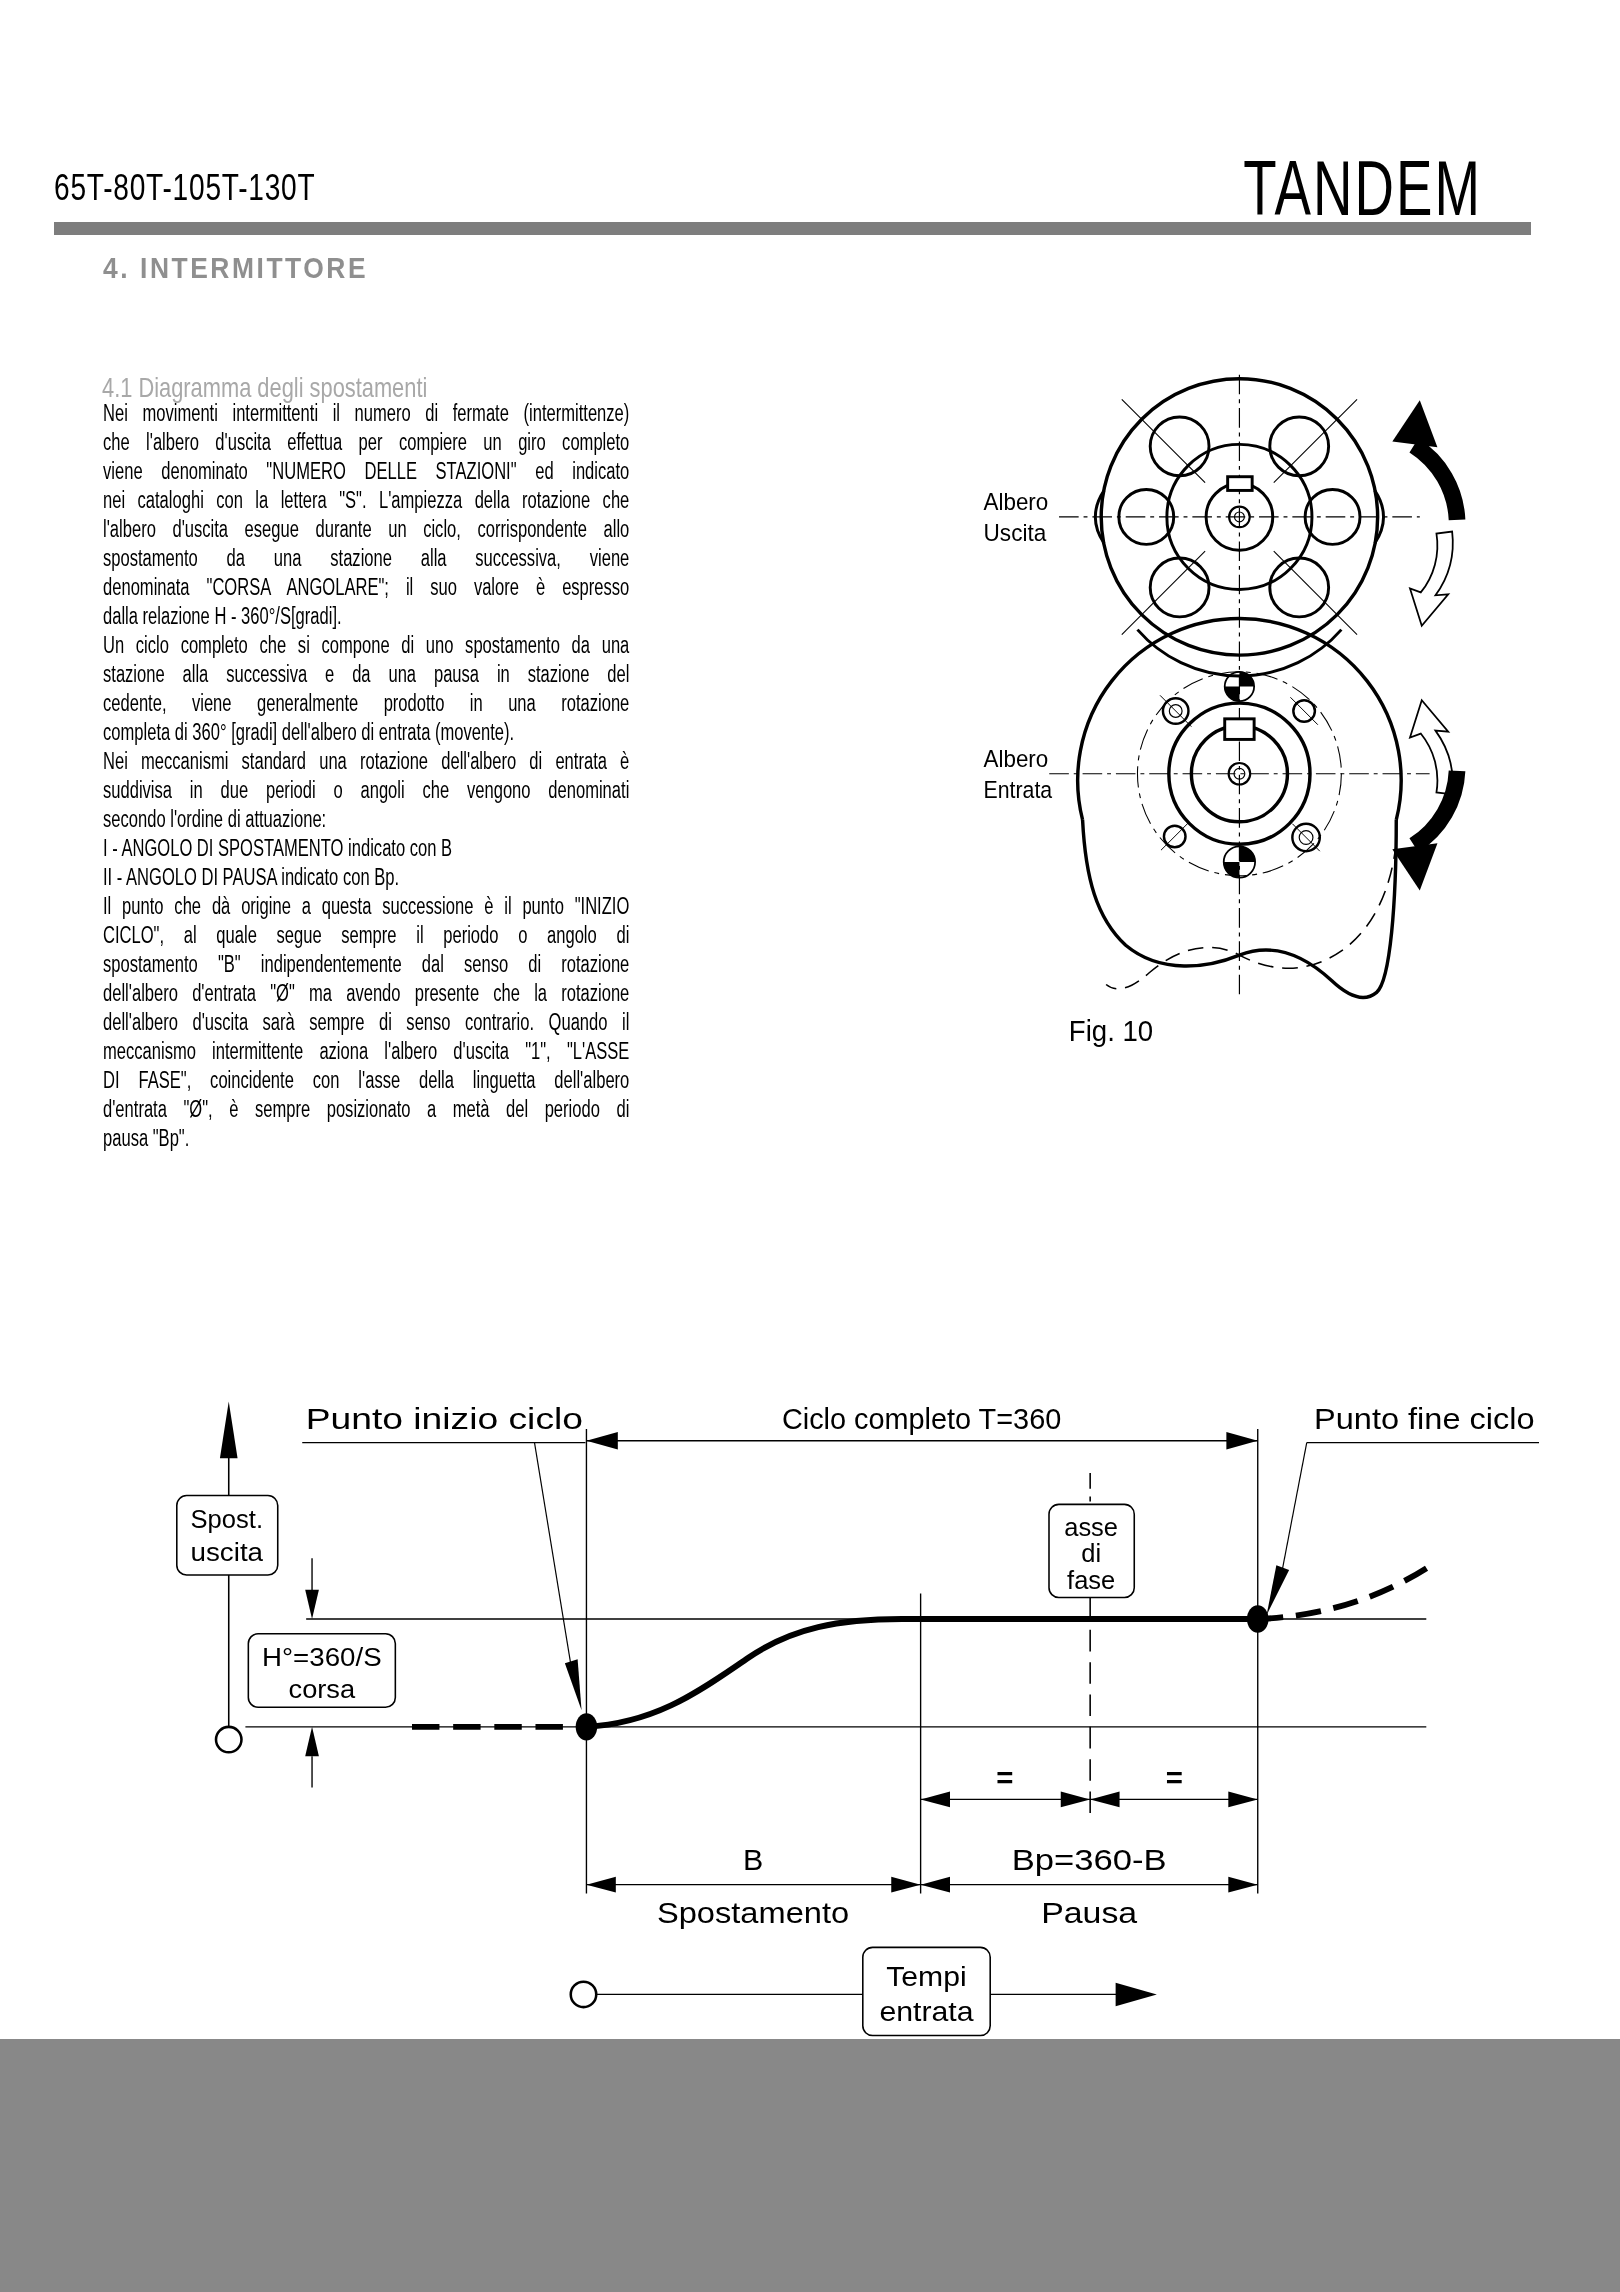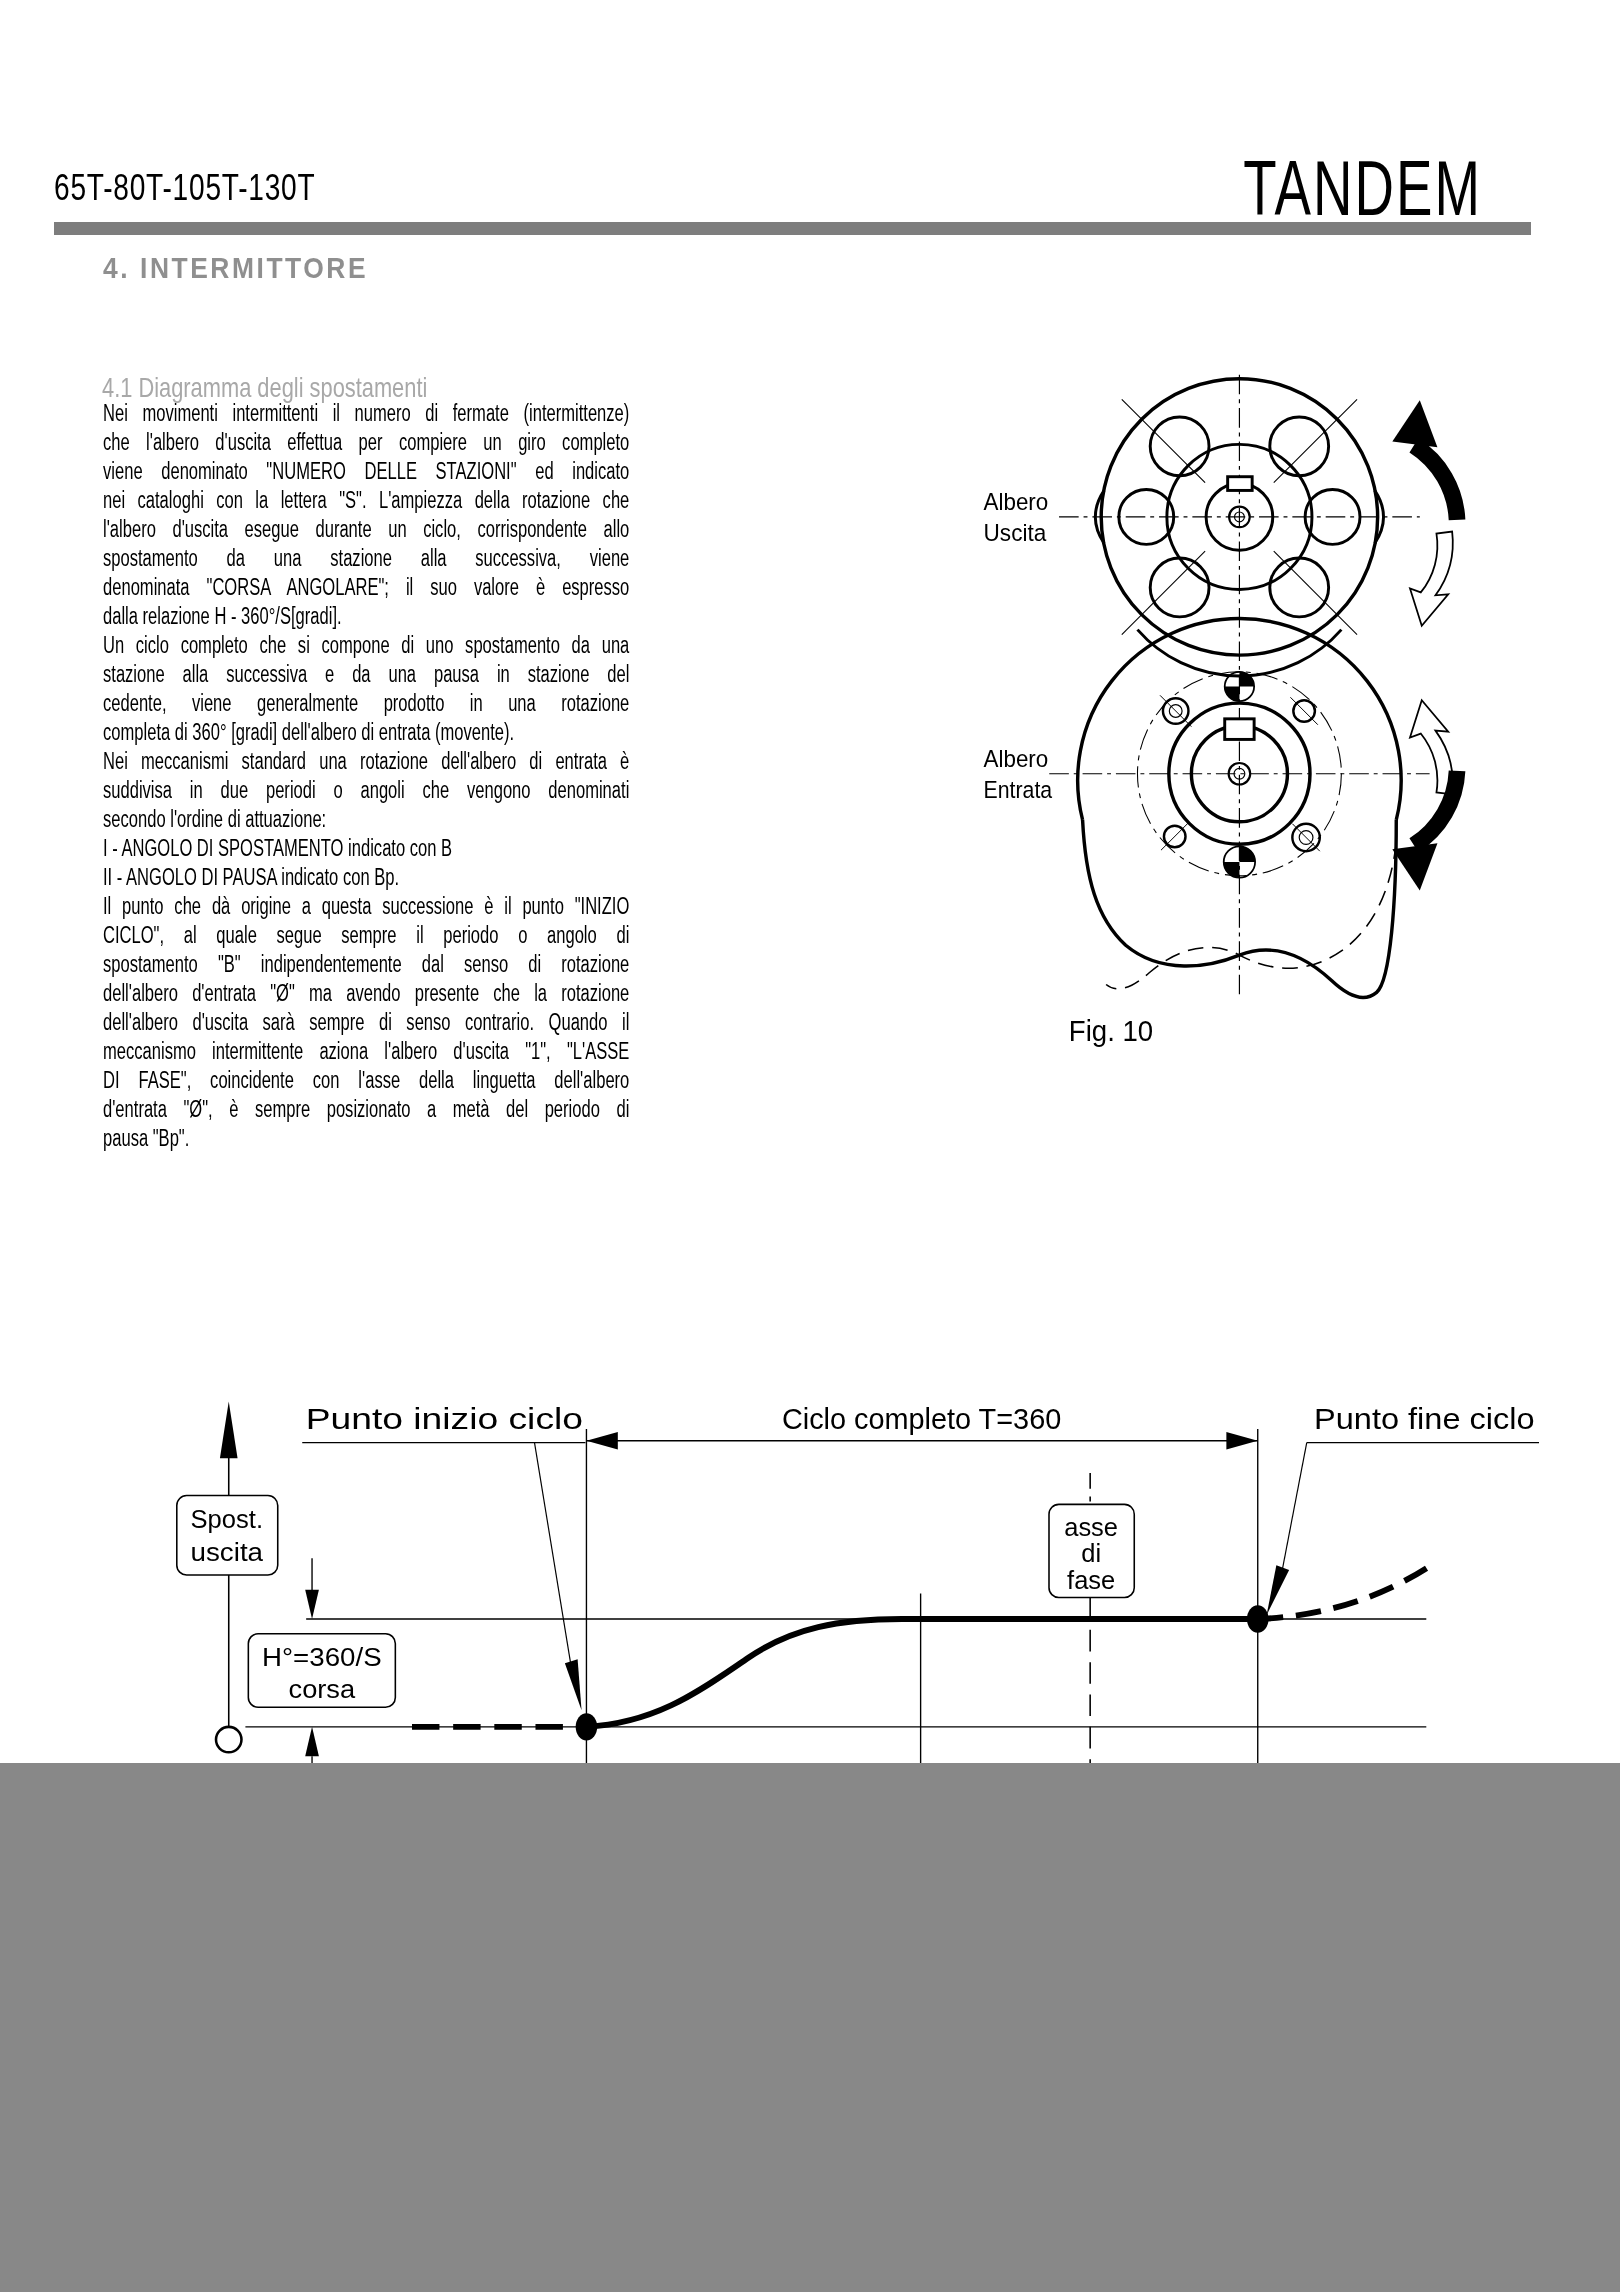--- a/index.html
+++ b/index.html
@@ -1,17 +1,17 @@
 <!DOCTYPE html>
 <html><head>
 <meta charset="utf-8">
 <style>
   html,body{margin:0;padding:0;background:#888;}
   .page{
-    position:relative; width:1620px; height:1763px; background:#ffffff;
+    position:relative; width:1620px; height:2039px; background:#ffffff;
     font-family:"Liberation Sans", sans-serif; color:#000; overflow:hidden;
     margin:0 auto;
   }
   .abs{position:absolute;}
   
   .models{
     left:54px; top:167px; font-size:36px; font-weight:500; letter-spacing:1px;
     transform:scaleX(0.78); transform-origin:0 0; white-space:nowrap;
   }
   .brand{

